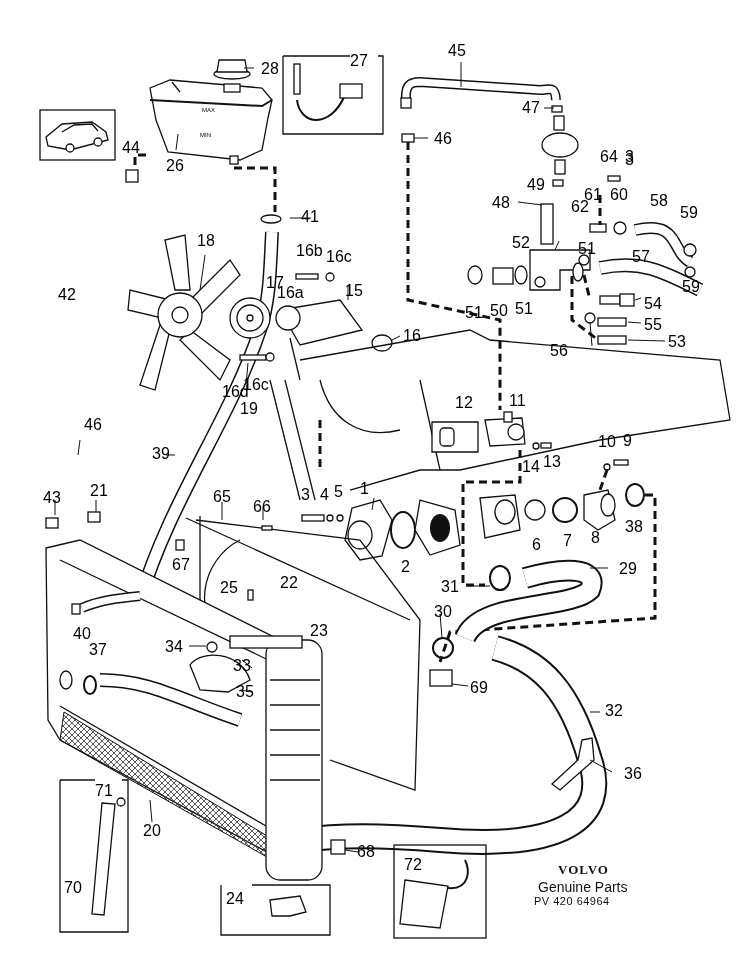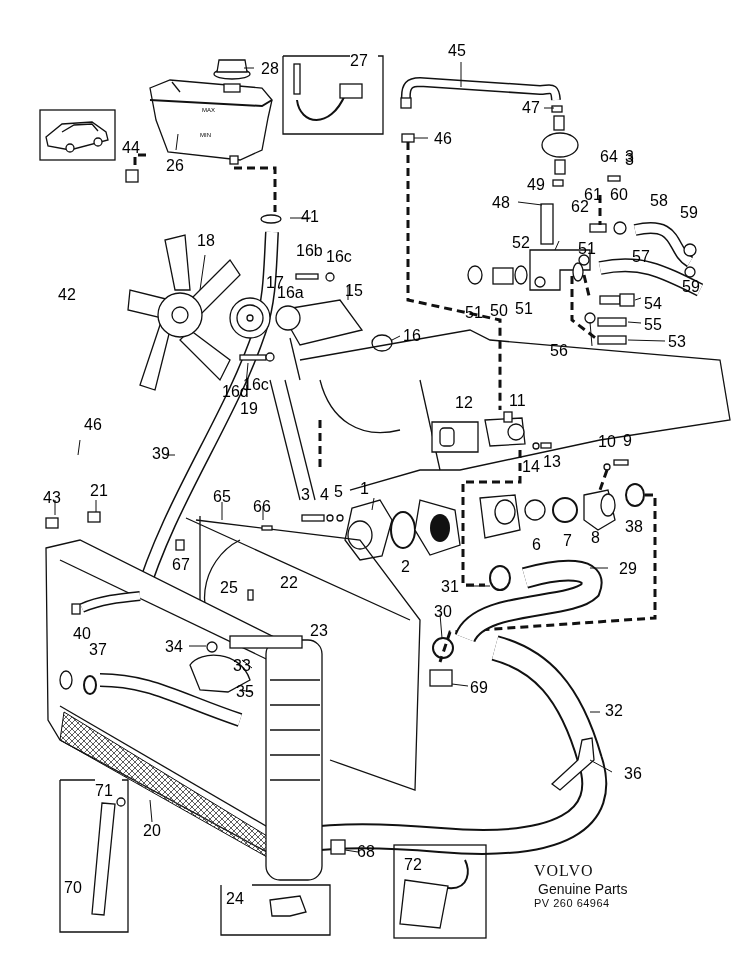--- a/index.html
+++ b/index.html
@@ -5,21 +5,21 @@
   html, body { margin: 0; padding: 0; background: #ffffff; }
   #stage { position: relative; width: 739px; height: 977px; overflow: hidden; background: #fff; }
   svg#diagram { position: absolute; left: 0; top: 0; }
   .ln { stroke: #111; stroke-width: 1.3; fill: none; }
   .ln2 { stroke: #111; stroke-width: 2; fill: none; }
   .fl { stroke: #111; stroke-width: 1.3; fill: #fff; }
   .dash { stroke: #111; stroke-width: 3; fill: none; stroke-dasharray: 8 5; }
   .lead { stroke: #111; stroke-width: 1; fill: none; }
   .lbl { font-family: "Liberation Sans", sans-serif; font-size: 16px; fill: #000; }
   .brand { position: absolute; left: 534px; top: 862px; font-family: "Liberation Sans", sans-serif; color: #111; }
-  .brand .logo { font-family: "Liberation Serif", serif; font-weight: normal; font-size: 16px; letter-spacing: 1px; }
+  .brand .logo { font-family: "Liberation Serif", serif; font-weight: bold; font-size: 13px; letter-spacing: 1px; margin-left: 24px; }
   .brand .sub { font-size: 14px; margin-top: 1px; padding-left: 4px; }
   .brand .code { font-size: 11px; letter-spacing: 0.5px; }
 </style>
 </head>
 <body>
 
 <div id="stage">
 <svg id="diagram" width="739" height="977" viewBox="0 0 739 977">
 
   <g>
@@ -357,15 +357,15 @@
     <text class="lbl" x="470" y="693">69</text>
     <text class="lbl" x="64" y="893">70</text>
     <text class="lbl" x="95" y="796">71</text>
     <text class="lbl" x="404" y="870">72</text>
   </g>
 </svg>
 
   <div class="brand">
     <div class="logo">VOLVO</div>
     <div class="sub">Genuine Parts</div>
-    <div class="code">PV 260 64964</div>
+    <div class="code">PV 420 64964</div>
   </div>
 </div>
 
 </body></html>

